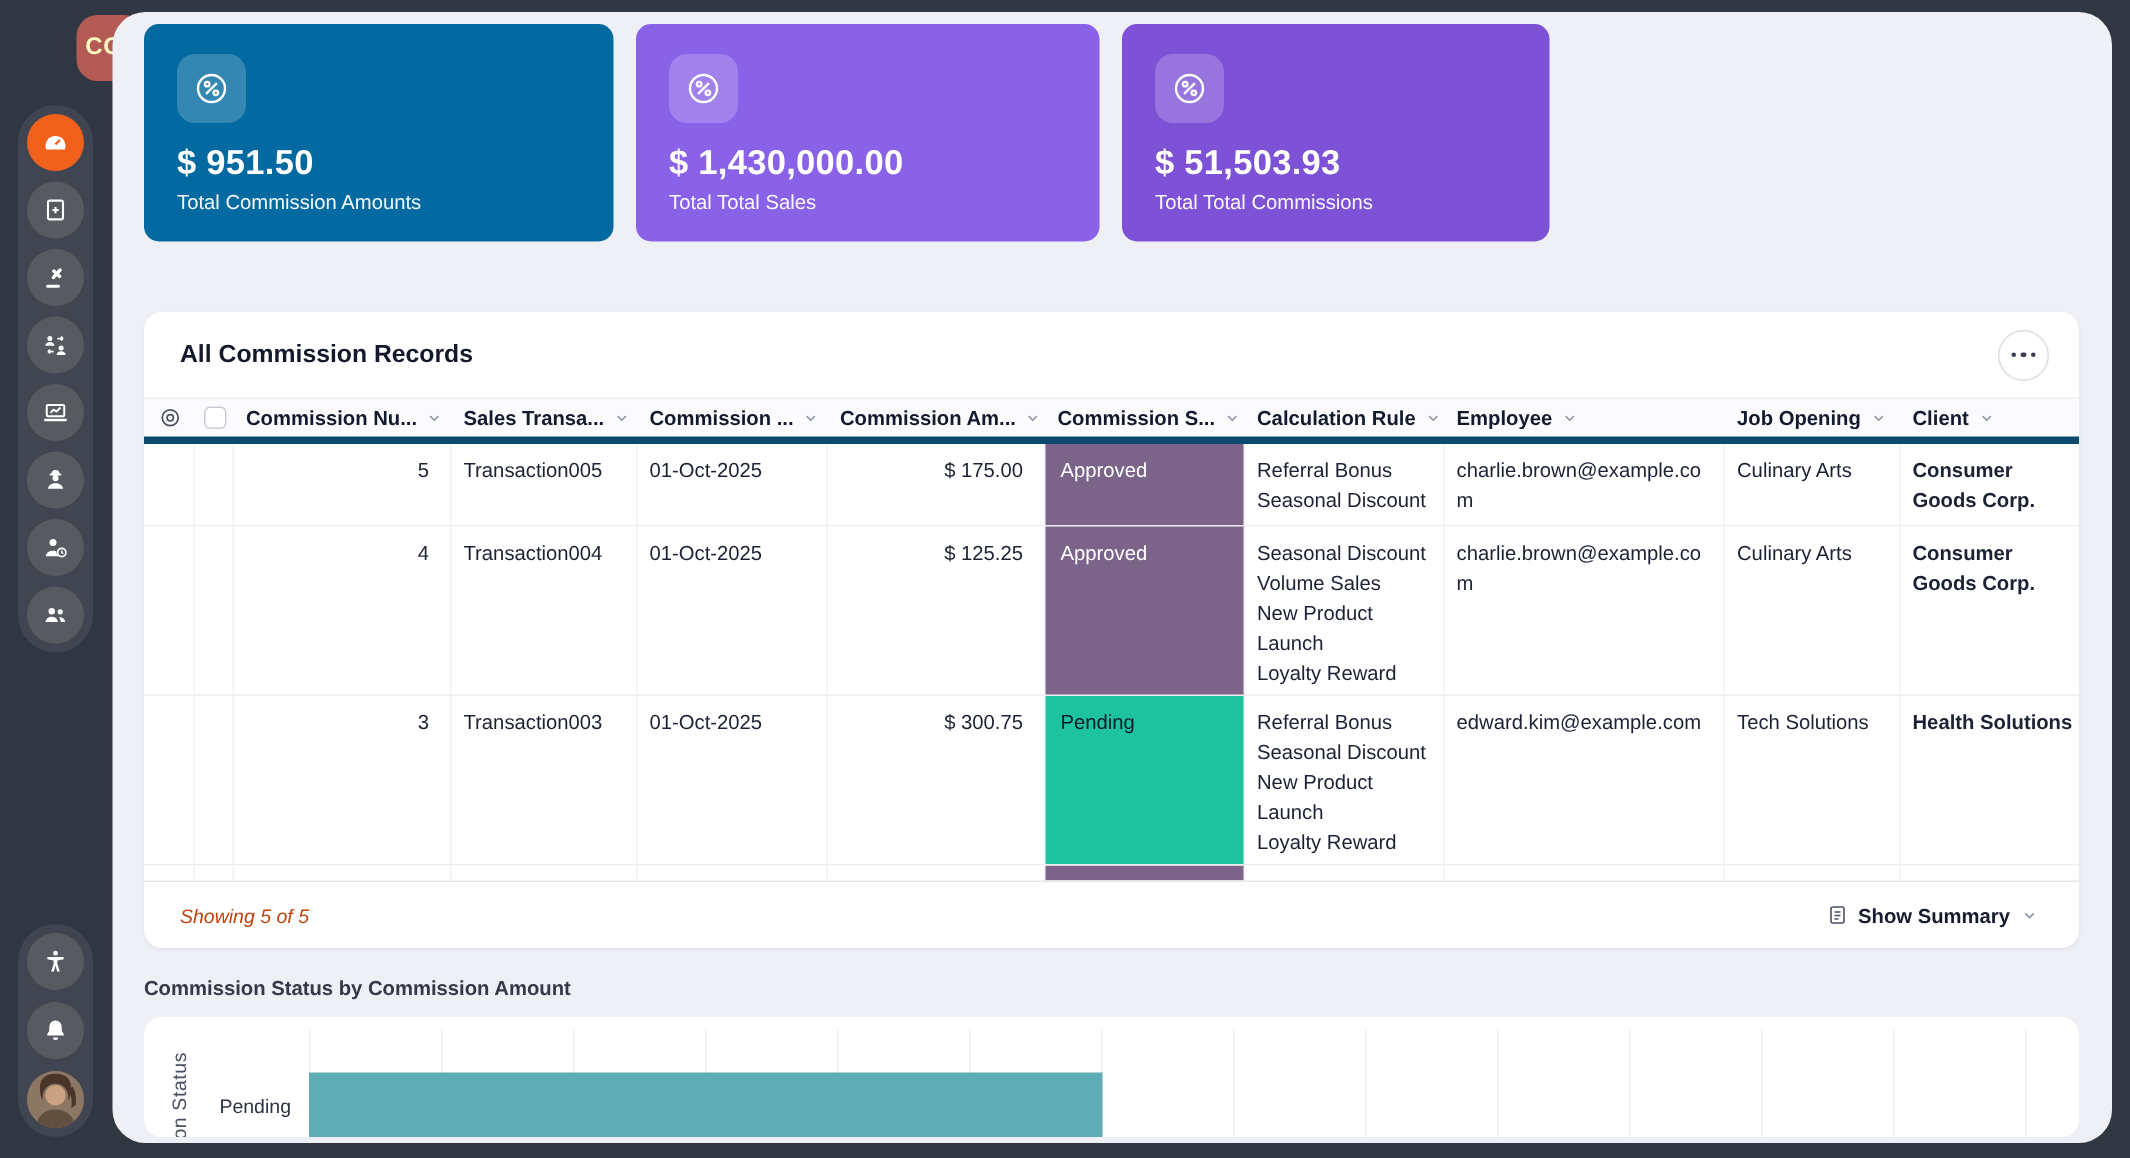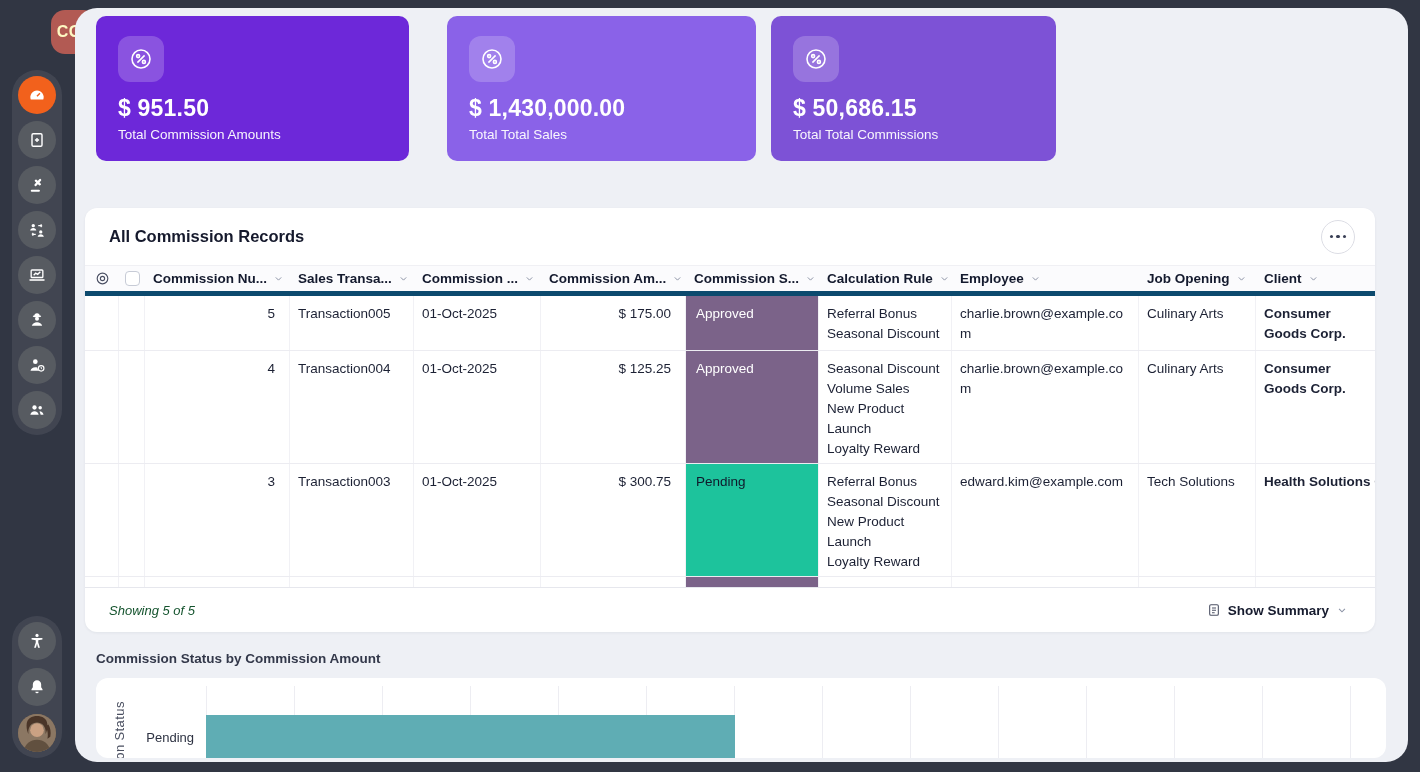--- a/index.html
+++ b/index.html
@@ -36,21 +36,21 @@
   .stat-card:nth-child(1){width:313px;}
   .stat-card:nth-child(2){width:309px;}
   .stat-card:nth-child(3){width:285px;}
   .stat-card:nth-child(4){width:338px;}
   .icon-tile{width:46px;height:46px;border-radius:12px;background:rgba(255,255,255,.20);
     display:grid;place-items:center;}
   .icon-tile svg{width:24px;height:24px;display:block;}
   .stat-value{margin-top:13px;font-size:23px;font-weight:700;letter-spacing:.2px;}
   .stat-label{margin-top:5px;font-size:13.5px;opacity:.95;}
   
-  .records-card{position:absolute;left:10px;top:200px;width:1290px;height:424px;background:#fff;
+  .records-card{position:absolute;left:21px;top:200px;width:1290px;height:424px;background:#fff;
     border-radius:12px;display:flex;flex-direction:column;overflow:hidden;
     box-shadow:0 1px 3px rgba(25,30,55,.06);}
   .records-head{flex:0 0 58px;display:flex;align-items:center;justify-content:space-between;
     padding:0 20px 0 24px;border-bottom:1px solid #f0f0f4;}
   .records-head h2{margin:0;font-size:16.5px;font-weight:600;color:#15192c;}
   .more-btn{width:34px;height:34px;border-radius:50%;border:1px solid #dcdde4;background:#fff;
     display:grid;place-items:center;cursor:pointer;}
   .dots{display:flex;gap:3px;}
   .dots i{width:3.5px;height:3.5px;border-radius:50%;background:#3a3f55;}
   .thead,.tr{display:grid;grid-template-columns:34px 26px 145px 124px 127px 145px 133px 133px 187px 117px 119px;}
@@ -73,21 +73,21 @@
     border-right:1px solid #f1f1f5;overflow:hidden;}
   .td:last-child{border-right:none;font-weight:bold;}
   .td.num{text-align:right;padding-right:14px;}
   .td.status{padding:8px 10px;height:100%;}
   .status-approved{background:#7b6389;color:#ffffff;}
   .status-pending{background:#1dc39c;color:#10192b;}
   .td.email{word-break:break-all;}
   .td.clip{white-space:nowrap;}
   .records-foot{flex:0 0 45px;border-top:1px solid #e6e7ed;display:flex;align-items:center;
     justify-content:space-between;padding:0 20px 0 24px;}
-  .showing{font-style:italic;font-size:13px;color:#14532d;}
+  .showing{font-style:italic;font-size:13px;color:#c2410c;}
   .summary-btn{display:flex;align-items:center;gap:6px;background:none;border:none;
     font-size:13.5px;font-weight:600;color:#161b2e;cursor:pointer;font-family:inherit;}
   .summary-btn .icon{color:#4c5164;display:grid;place-items:center;}
   .summary-btn .icon svg{width:16px;height:16px;display:block;}
   .summary-btn .chev svg{width:14px;height:14px;}
   
   .chart-title{position:absolute;left:21px;top:643px;font-size:13.5px;font-weight:600;color:#33384a;}
   .chart-card{position:absolute;left:21px;top:670px;width:1290px;height:80px;background:#fff;
     border-radius:12px;overflow:hidden;}
   .gridline{position:absolute;top:8px;bottom:0;width:1px;background:#ededf2;}
@@ -206,35 +206,35 @@
             <path d="M6 40c1-9 7-13 14-13s13 4 14 13z" fill="#61503f"></path>
             <path d="M29 13c2 3 3 9 2 13l3-2c1-5 0-10-2-13z" fill="#4a3528"></path>
           </svg>
         </span>
       </button>
     </nav>
 </div>
 
 <main class="panel">
   <div class="cards" id="cards">
-      <section class="stat-card" style="background: #6d28d9;">
+      <section class="stat-card" style="background: #0369a1;">
         <div class="icon-tile">
           <span class="icon">
             <svg viewBox="0 0 24 24" fill="none" stroke="currentColor" stroke-width="1.6">
               <circle cx="12" cy="12" r="9"></circle>
               <path d="M8.4 15.6 15.6 8.4"></path>
               <circle cx="9.1" cy="9.1" r="1.5"></circle>
               <circle cx="14.9" cy="14.9" r="1.5"></circle>
             </svg>
           </span>
         </div>
         <div class="stat-value">$ 951.50</div>
         <div class="stat-label">Total Commission Amounts</div>
       </section>
-      <section class="stat-card" style="background: rgb(138, 98, 232); margin-left: 23px;">
+      <section class="stat-card" style="background: rgb(138, 98, 232);">
         <div class="icon-tile">
           <span class="icon">
             <svg viewBox="0 0 24 24" fill="none" stroke="currentColor" stroke-width="1.6">
               <circle cx="12" cy="12" r="9"></circle>
               <path d="M8.4 15.6 15.6 8.4"></path>
               <circle cx="9.1" cy="9.1" r="1.5"></circle>
               <circle cx="14.9" cy="14.9" r="1.5"></circle>
             </svg>
           </span>
         </div>
@@ -245,21 +245,21 @@
         <div class="icon-tile">
           <span class="icon">
             <svg viewBox="0 0 24 24" fill="none" stroke="currentColor" stroke-width="1.6">
               <circle cx="12" cy="12" r="9"></circle>
               <path d="M8.4 15.6 15.6 8.4"></path>
               <circle cx="9.1" cy="9.1" r="1.5"></circle>
               <circle cx="14.9" cy="14.9" r="1.5"></circle>
             </svg>
           </span>
         </div>
-        <div class="stat-value">$ 50,686.15</div>
+        <div class="stat-value">$ 51,503.93</div>
         <div class="stat-label">Total Total Commissions</div>
       </section>
     </div>
 
   <section class="records-card">
     <header class="records-head">
       <h2>All Commission Records</h2>
       <button class="more-btn">
         <span class="dots">
             <i></i>

